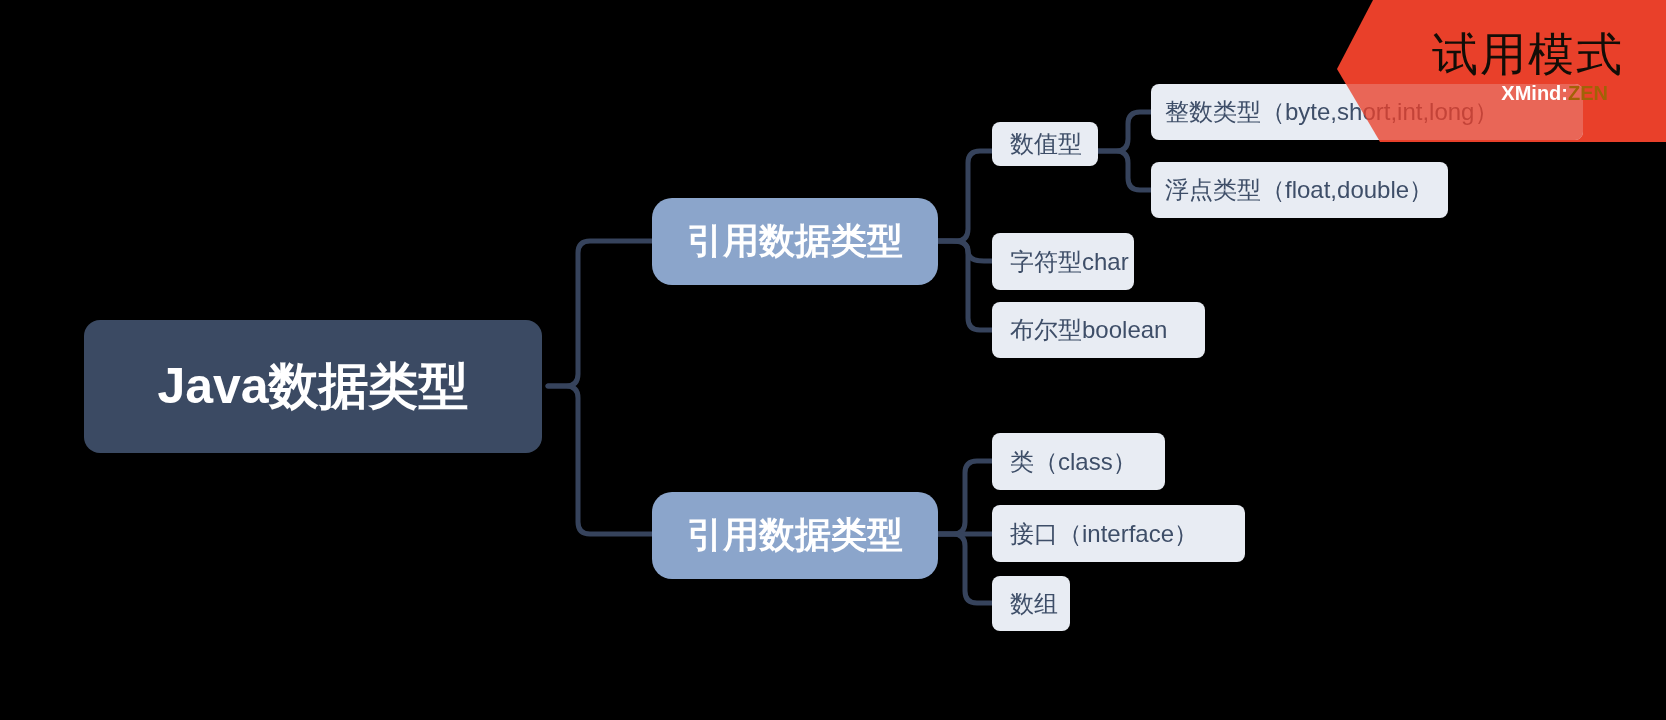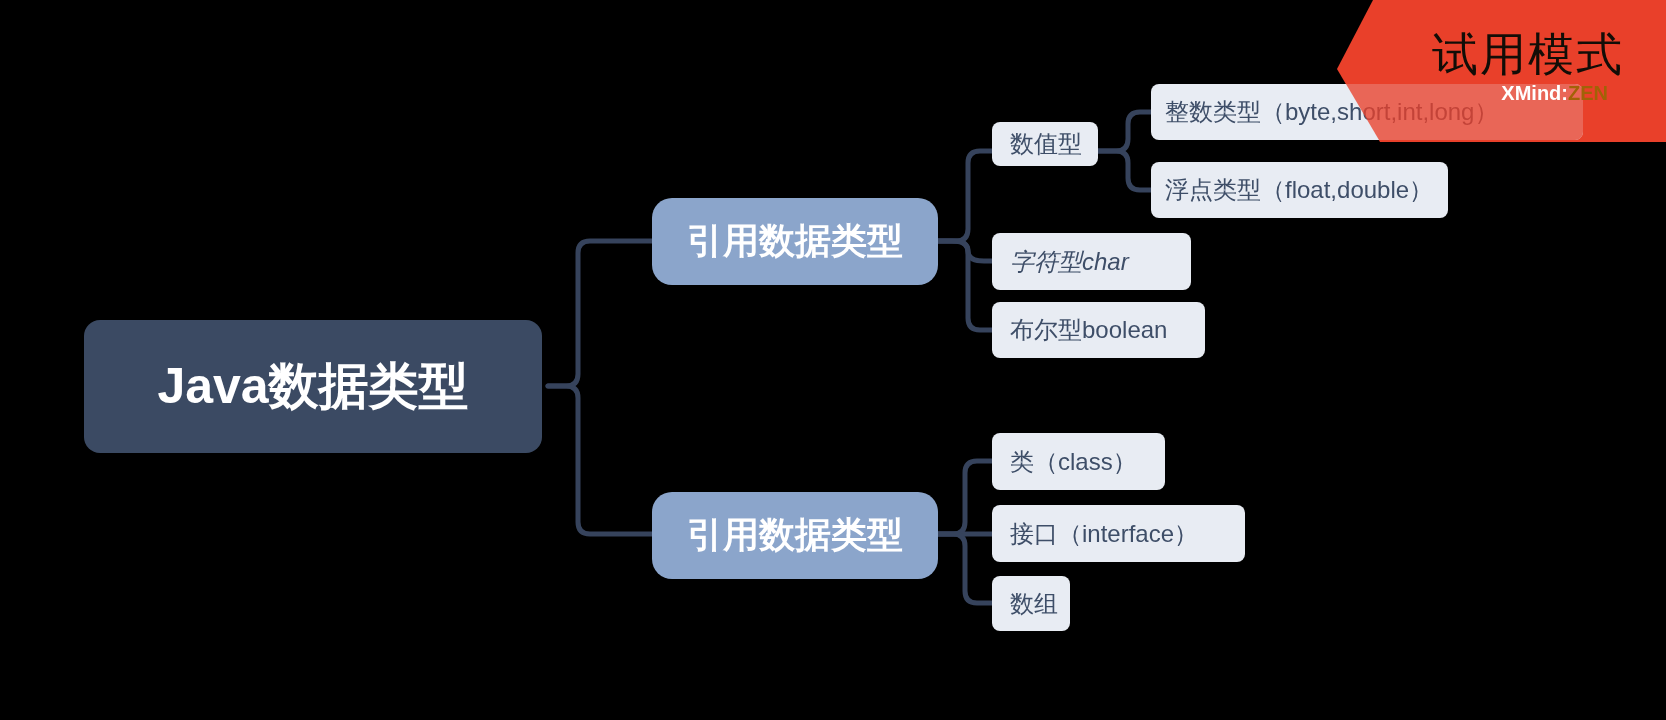--- a/index.html
+++ b/index.html
@@ -36,21 +36,21 @@
   .leaf-topic{
     background:#E8ECF3;border-radius:8px;
     color:#3E4E68;font-size:24px;font-weight:normal;
     padding-left:18px;
     z-index:3;
     overflow:hidden;
   }
   .leaf-numeric   {left:992px; top:122px;width:106px;height:44px;}
   .leaf-integer   {left:1151px;top:84px; width:432px;height:56px;padding-left:14px;}
   .leaf-float     {left:1151px;top:162px;width:297px;height:56px;padding-left:14px;}
-  .leaf-char      {left:992px; top:233px;width:199px;height:57px;font-style:italic;}
+  .leaf-char      {left:992px; top:233px;width:142px;height:57px;}
   .leaf-boolean   {left:992px; top:302px;width:213px;height:56px;}
   .leaf-class     {left:992px; top:433px;width:173px;height:57px;}
   .leaf-interface {left:992px; top:505px;width:253px;height:57px;}
   .leaf-array     {left:992px; top:576px;width:78px; height:55px;}
 
   
   .trial-flag{
     position:absolute;left:1330px;top:0;width:336px;height:142px;
     background:#E9402A;
     clip-path:polygon(43px 0, 336px 0, 336px 142px, 50px 142px, 7px 69px);

